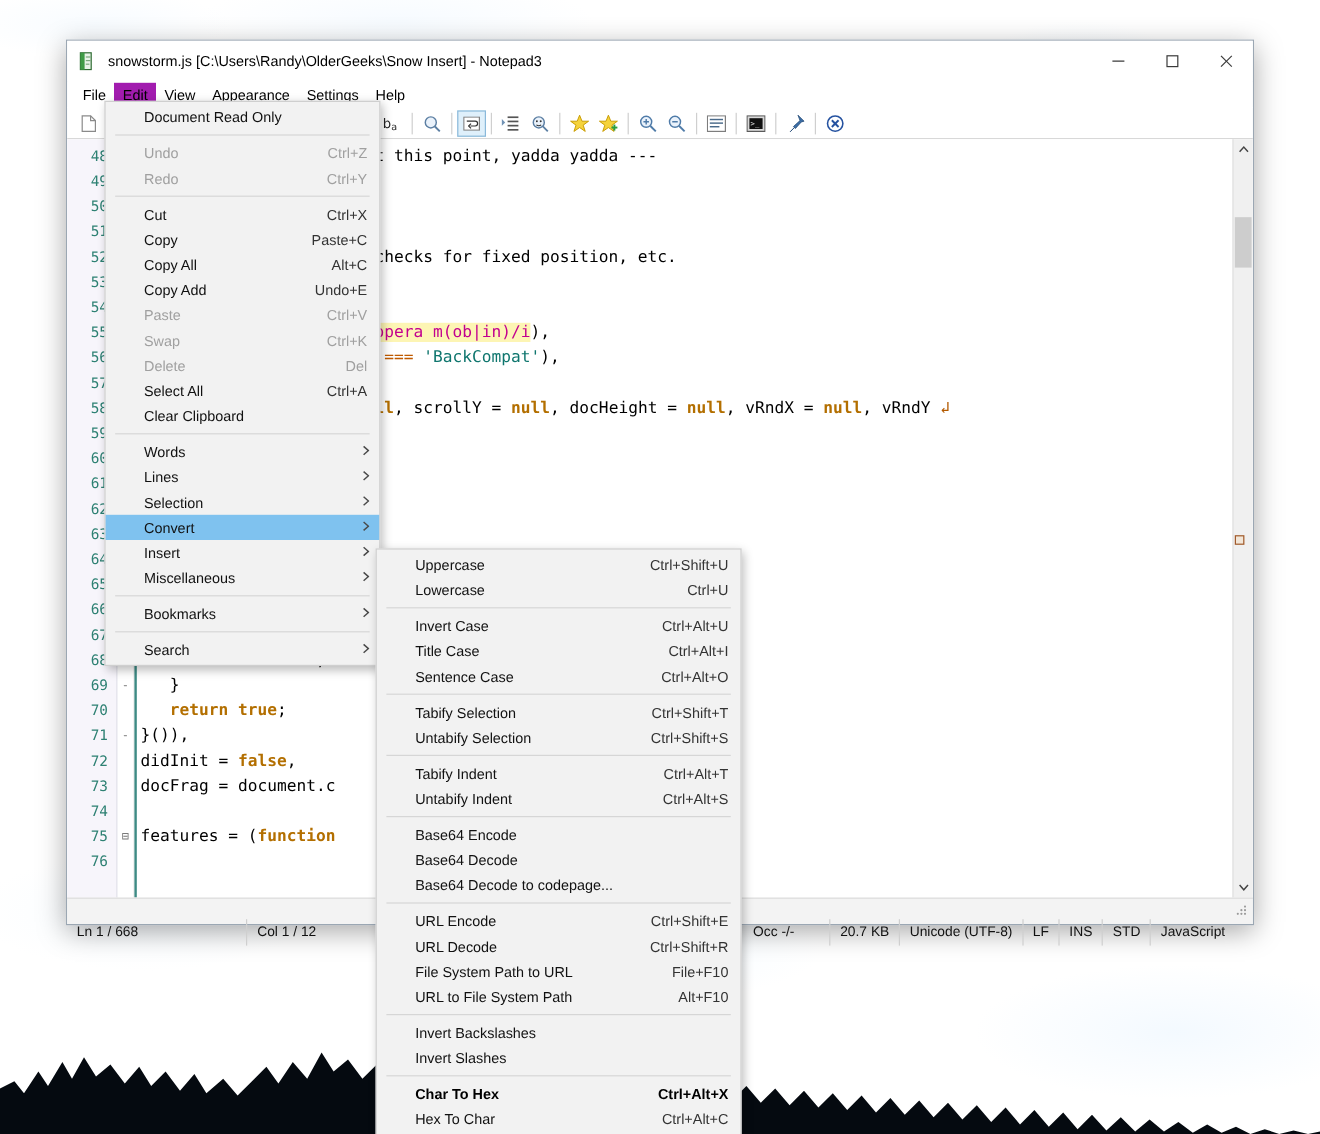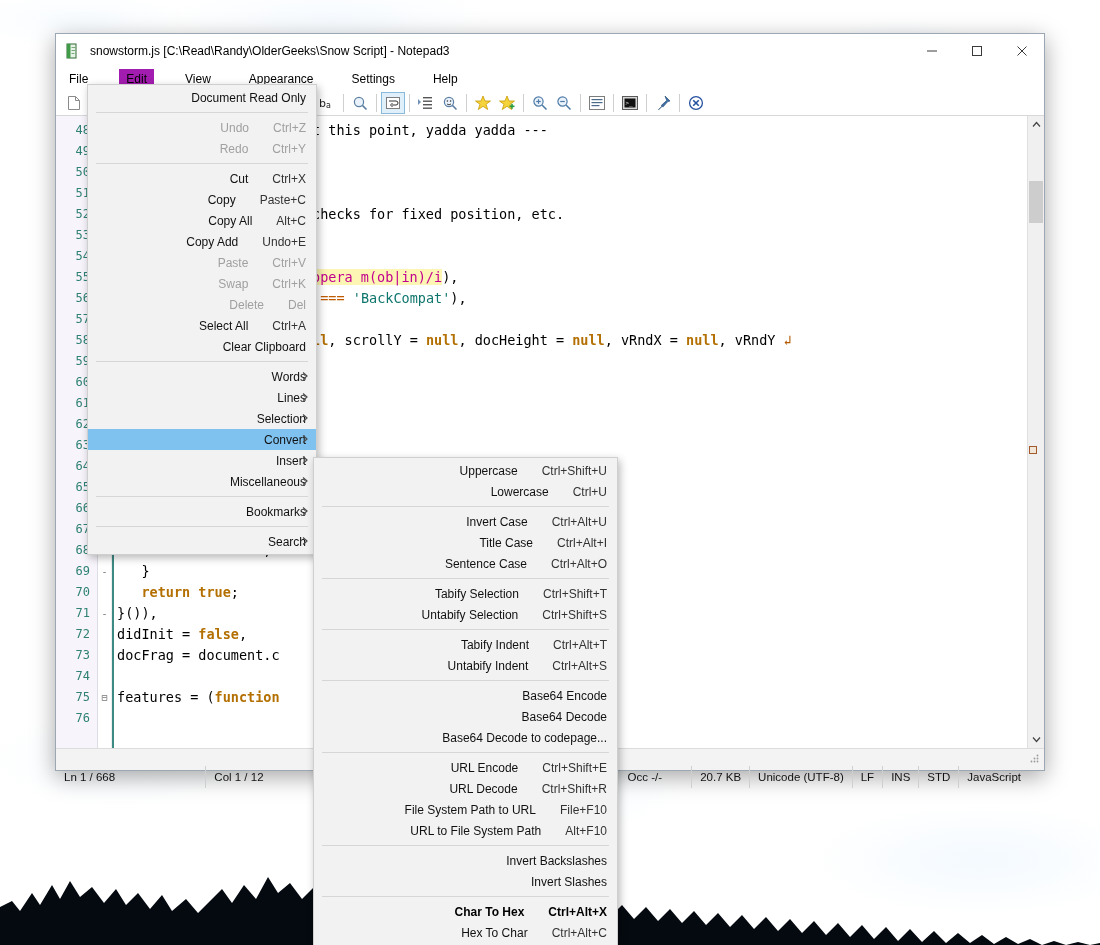--- a/index.html
+++ b/index.html
@@ -70,21 +70,20 @@
     font-size: 12px; color: #3a3a3a;
   }
   .winbtn svg { display: block; }
 
   
   .menubar {
     height: 22px; background: #ffffff;
     display: flex; align-items: center; padding-left: 6px;
     border-bottom: 1px solid #ffffff;
     font-size: 12px;
-    gap: 24px;
   }
   .menubar .mi {
     padding: 3px 7px; color: #000; line-height: 14px;
   }
   .menubar .mi.active { background: #a21caf; }
 
   
   .toolbar {
     height: 26px; background: #ffffff;
     display: flex; align-items: center; padding-left: 6px;
@@ -163,21 +162,21 @@
 
   
   .menu {
     position: absolute; background: #f2f2f2;
     border: 1px solid #cfcfcf;
     box-shadow: 2px 3px 8px rgba(0,0,0,0.28);
     padding: 2px 0; font-size: 12px; color: #111;
   }
   .menu .row {
     display: flex; align-items: center; height: 21px; padding: 0 10px 0 32px;
-    position: relative; white-space: nowrap; text-align: right;
+    position: relative; white-space: nowrap;
   }
   .menu .row .lbl { flex: 1; }
   .menu .row .acc { color: #333; padding-left: 24px; }
   .menu .row.disabled .lbl,
   .menu .row.disabled .acc { color: #a0a0a0; }
   .menu .row.highlight { background: #7fc2ef; }
   .menu .row .chev {
     position: absolute; right: 8px; top: 50%; transform: translateY(-50%);
     font-size: 10px; color: #555;
   }
@@ -202,21 +201,21 @@
   <div class="titlebar">
     <span class="app-icon">
       <svg width="16" height="16" viewBox="0 0 16 16">
         <rect x="2" y="1" width="9" height="14" fill="#e8f3e8" stroke="#2f6b33" stroke-width="1"></rect>
         <rect x="2" y="1" width="3.5" height="14" fill="#3f9b47"></rect>
         <rect x="6.5" y="4" width="4" height="1" fill="#7aa87d"></rect>
         <rect x="6.5" y="7" width="4" height="1" fill="#7aa87d"></rect>
         <rect x="6.5" y="10" width="3" height="1" fill="#7aa87d"></rect>
       </svg>
     </span>
-    <span class="title-text">snowstorm.js [C:\Read\Randy\OlderGeeks\Snow Script] - Notepad3</span>
+    <span class="title-text">snowstorm.js [C:\Users\Randy\OlderGeeks\Snow Insert] - Notepad3</span>
     <div class="winbtns">
       <div class="winbtn">
         <svg width="12" height="12" viewBox="0 0 12 12">
             <line x1="1" y1="6" x2="11" y2="6" stroke="#3a3a3a" stroke-width="1"></line>
           </svg>
       </div>
       <div class="winbtn">
         <svg width="12" height="12" viewBox="0 0 12 12">
             <rect x="1.5" y="1.5" width="9" height="9" fill="none" stroke="#3a3a3a" stroke-width="1"></rect>
           </svg>

